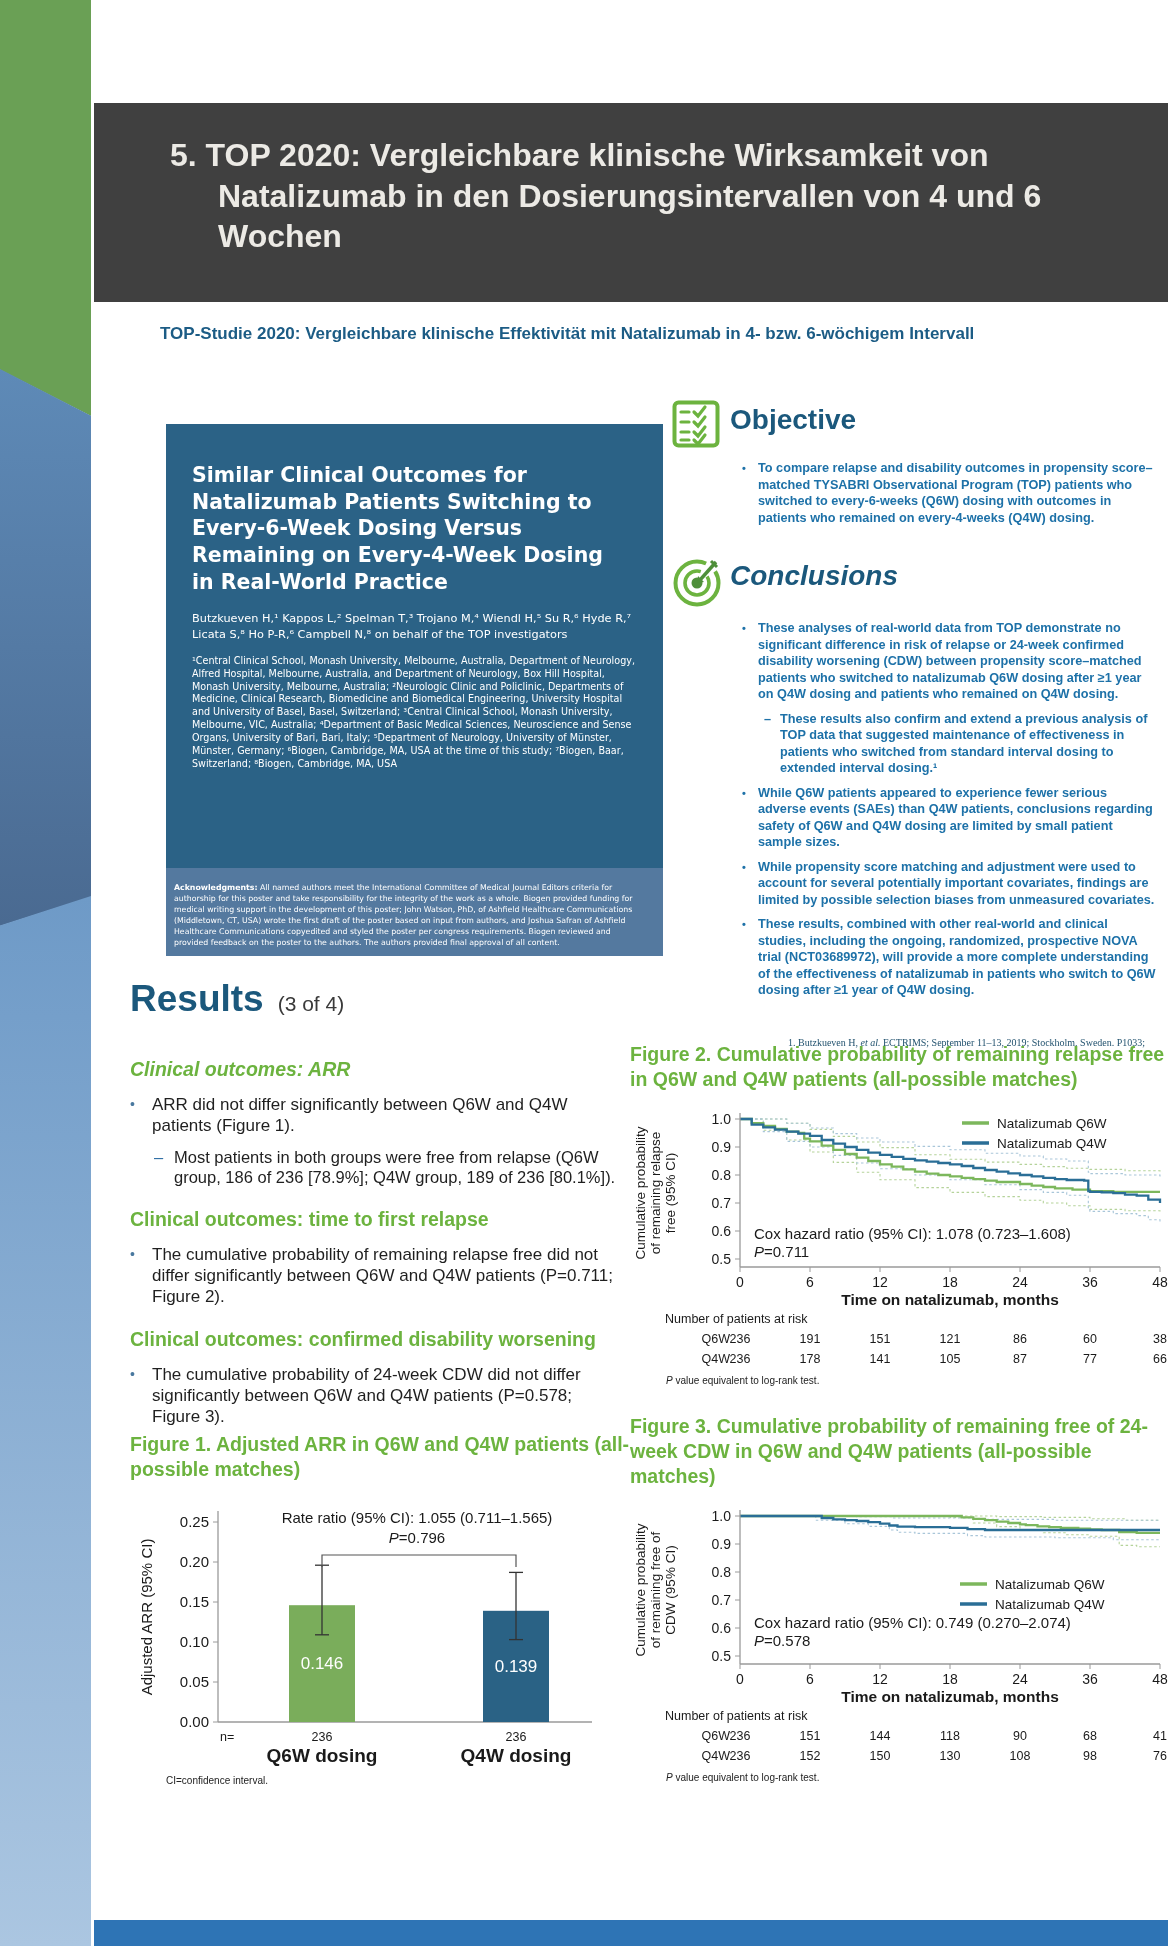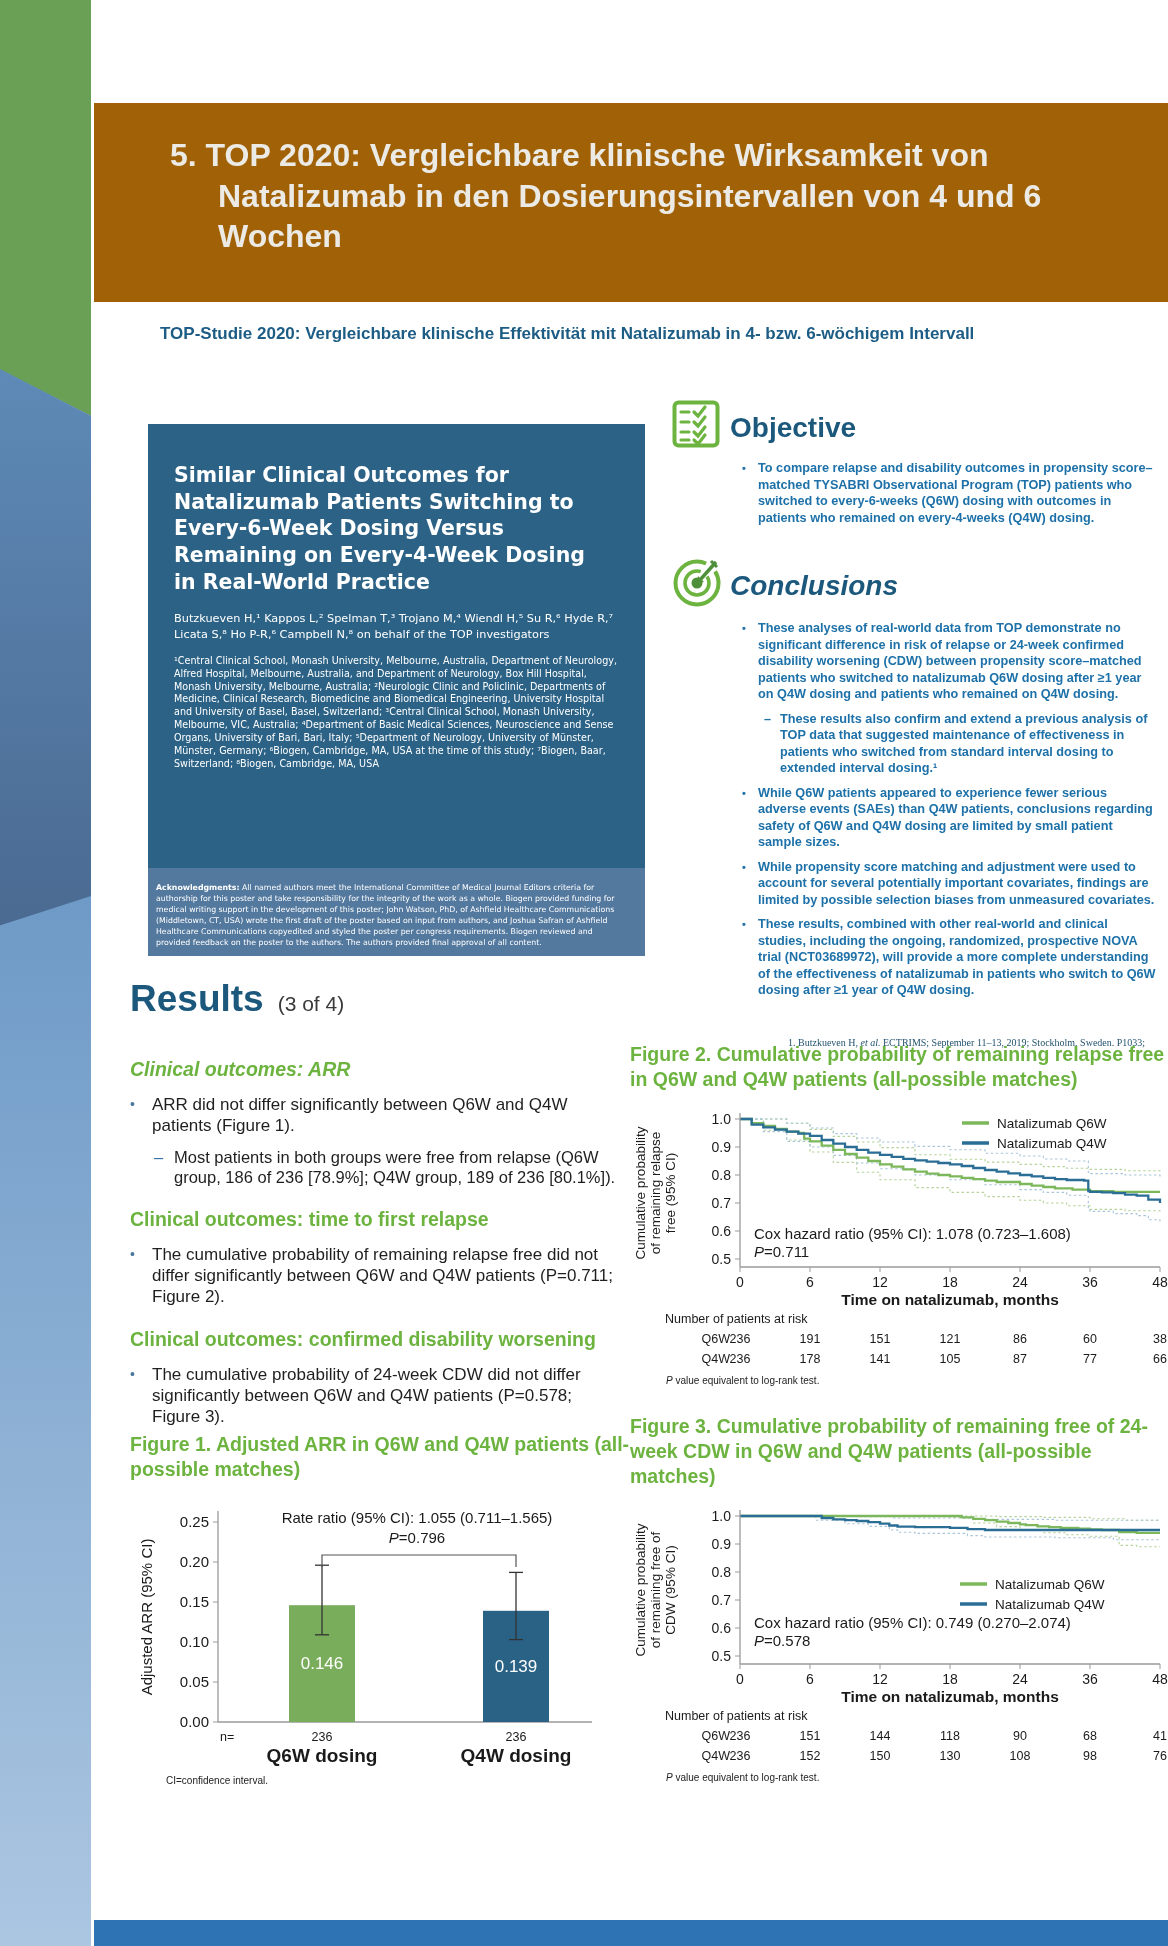--- a/index.html
+++ b/index.html
@@ -7,34 +7,34 @@
        font-family:"Liberation Sans",sans-serif;color:#1a1a1a;overflow:hidden;}
   .band{position:absolute;top:0;left:0;width:91px;height:1946px;}
   .band .seg-green{position:absolute;top:0;left:0;width:91px;height:416px;background:#6aa055;
        clip-path:polygon(0 0,100% 0,100% 100%,0 88.9%);}
   .band .seg-steel{position:absolute;top:369px;left:0;width:91px;height:557px;
        background:linear-gradient(180deg,#5e8ab7 0%,#4a6a91 100%);
        clip-path:polygon(0 0,100% 8.4%,100% 94.8%,0 100%);}
   .band .seg-light{position:absolute;top:896px;left:0;width:91px;height:1050px;
        background:linear-gradient(180deg,#6e9ac7 0%,#abc6e1 100%);
        clip-path:polygon(0 2.8%,100% 0,100% 100%,0 100%);}
-  .header{position:absolute;left:94px;top:103px;right:0;height:199px;background:#a16207;}
+  .header{position:absolute;left:94px;top:103px;right:0;height:199px;background:#404040;}
   .header-title{color:#eceae5;font-weight:bold;font-size:32px;line-height:1.27;
        padding:32px 20px 0 124px;text-indent:-48px;max-width:830px;}
   .subtitle{position:absolute;left:160px;top:322px;width:880px;color:#1c5c85;
        font-weight:bold;font-size:17px;line-height:1.45;}
-  .poster{position:absolute;left:148px;top:424px;width:497px;height:532px;background:#2b6286;color:#fff;
+  .poster{position:absolute;left:166px;top:424px;width:497px;height:532px;background:#2b6286;color:#fff;
        font-family:"DejaVu Sans",sans-serif;}
   .poster-title{font-weight:bold;font-size:20.5px;line-height:1.3;margin:38px 26px 0 26px;max-width:430px;}
   .poster-authors{font-size:11.3px;line-height:1.4;margin:16px 26px 0 26px;}
   .poster-affils{font-size:9.6px;line-height:1.34;margin:12px 22px 0 26px;}
   .poster-ack{position:absolute;left:0;bottom:0;width:100%;box-sizing:border-box;height:88px;
        background:#54799f;padding:15px 26px 0 8px;font-size:7.8px;line-height:1.4;}
   .side-col{position:absolute;left:672px;top:400px;width:486px;}
-  .sec-row{display:flex;align-items:center;}
+  .sec-row{display:flex;align-items:flex-start;}
   .sec-icon{flex:0 0 58px;}
   .sec-heading{color:#1b587c;font-weight:bold;font-size:28px;margin-top:4px;}
   .blue-bullet{display:flex;color:#1d71a8;font-weight:bold;font-size:12.7px;line-height:1.3;
        margin:8px 0 0 70px;}
   .blue-bullet .mk{flex:0 0 16px;font-size:11px;padding-top:1px;}
   .blue-sub{display:flex;color:#1d71a8;font-weight:bold;font-size:12.7px;line-height:1.3;
        margin:8px 0 0 92px;}
   .blue-sub .mk{flex:0 0 16px;}
   .ref{margin:38px 0 0 116px;font-size:10px;color:#23536f;font-family:Liberation Serif, serif;}
   .results-wrap{position:absolute;left:130px;top:978px;width:492px;}

